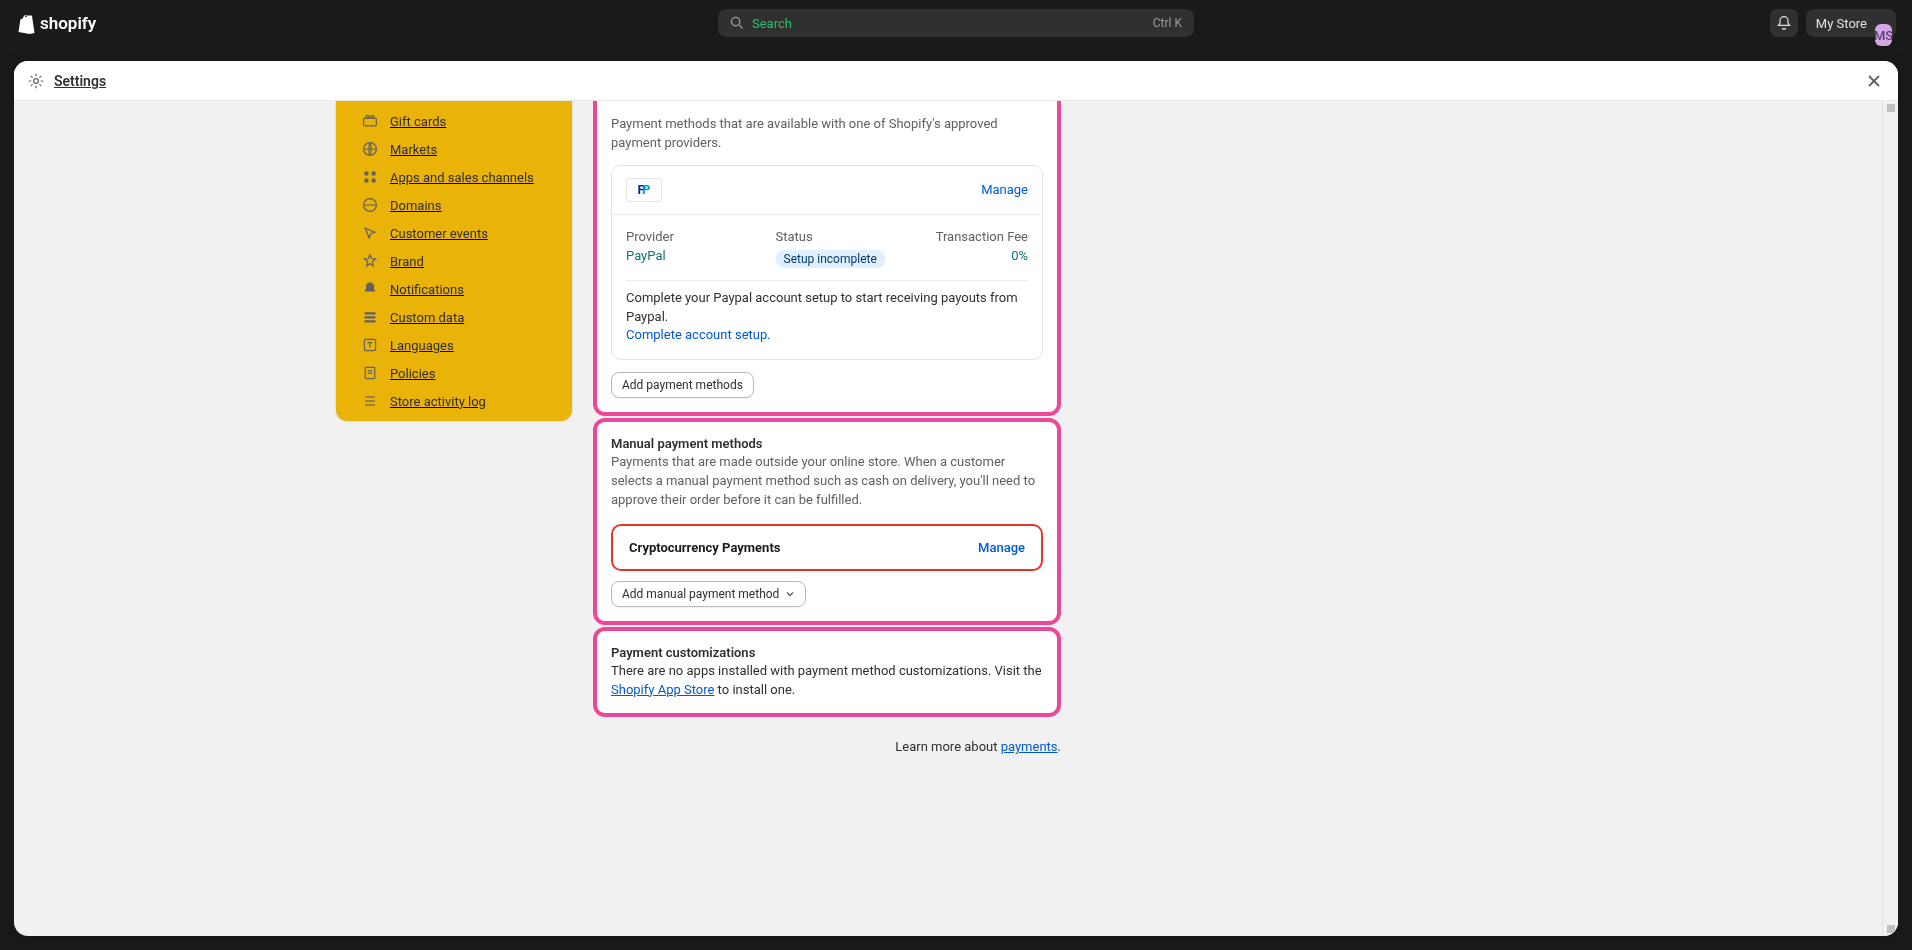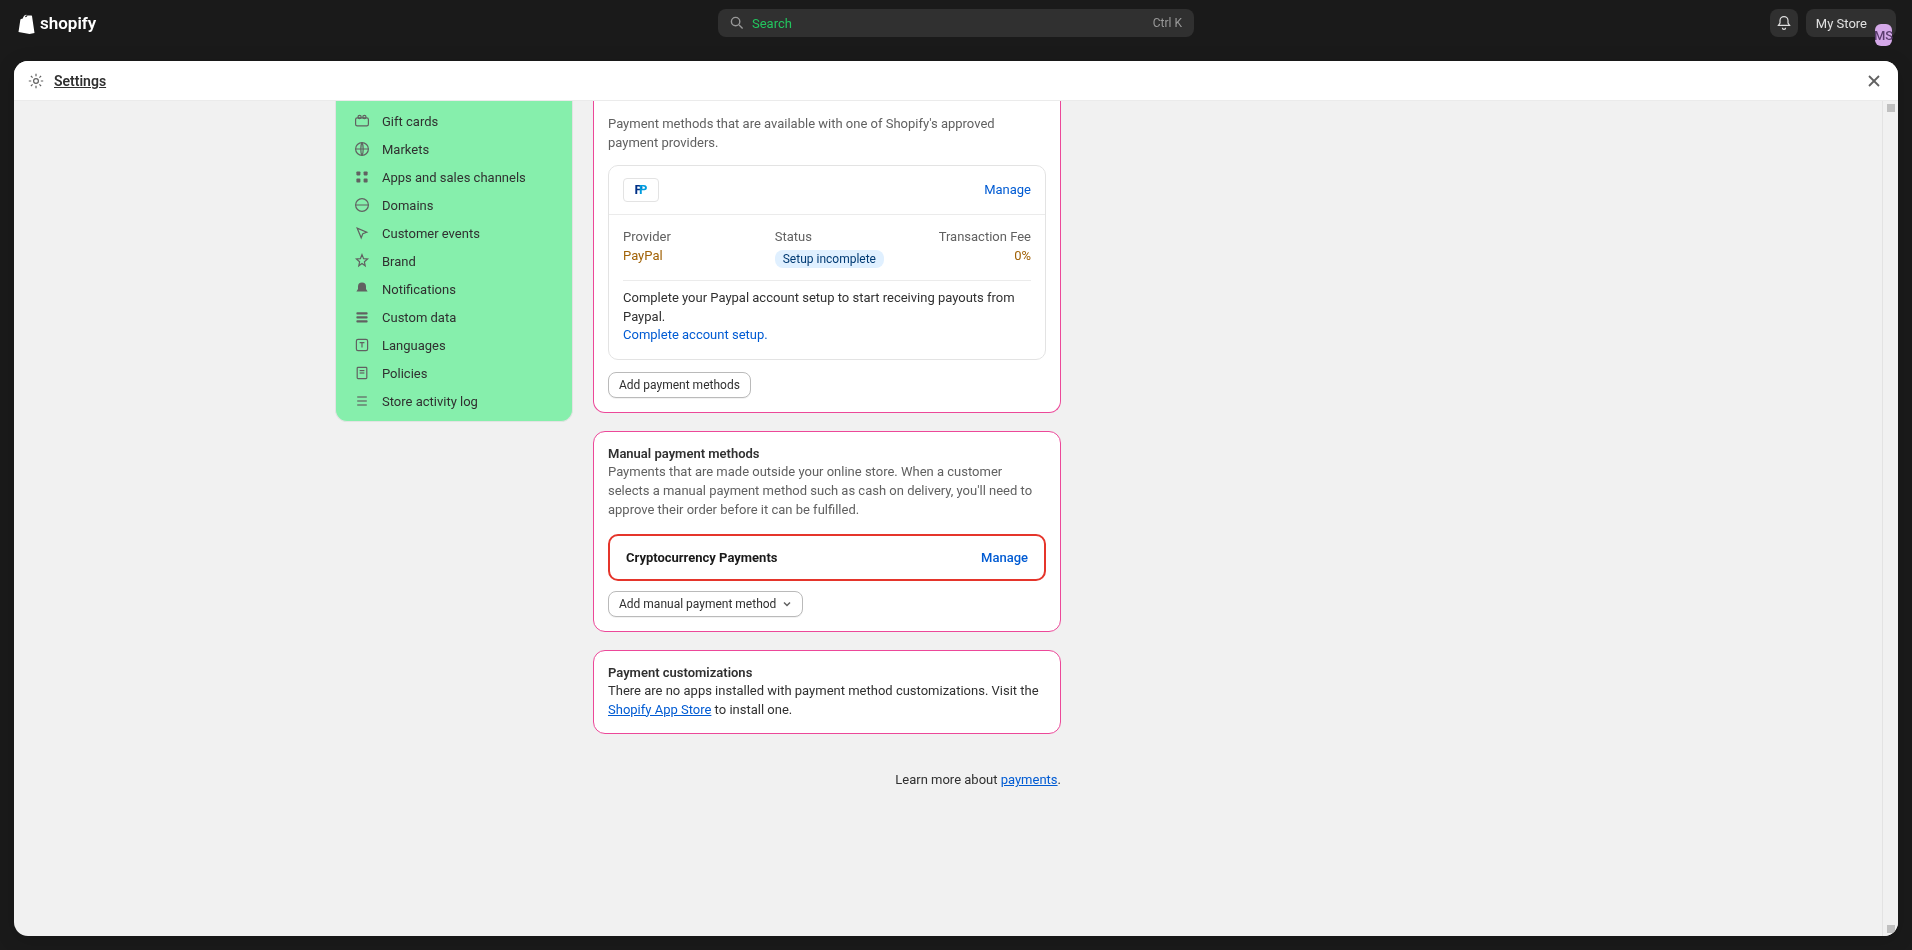--- a/index.html
+++ b/index.html
@@ -153,28 +153,29 @@
       padding-top: 0;
     }
     .content-wrap {
       display: flex;
       gap: 20px;
       width: 726px;
       position: relative;
     }
     .sidebar {
       width: 238px;
-      background: #86efac;
+      background: #eab308;
       border: 1px solid #e3e3e3;
       border-top: none;
       border-radius: 0 0 12px 12px;
-      padding: 6px 2px;
+      padding: 6px 10px;
       position: absolute;
       left: -258px;
       top: 0;
+      text-decoration: underline;
     }
     .sidebar-item {
       display: flex;
       align-items: center;
       gap: 12px;
       padding: 6px 16px;
       font-size: 13px;
       color: #303030;
       cursor: pointer;
     }
@@ -183,26 +184,26 @@
       height: 16px;
       display: flex;
       align-items: center;
       justify-content: center;
       color: #616161;
     }
     .main-col {
       width: 468px;
       display: flex;
       flex-direction: column;
-      gap: 18px;
+      gap: 2px;
     }
     .card {
       background: #fff;
       border-radius: 12px;
-      border: 1px solid #ec4899;
+      border: 4px solid #ec4899;
     }
     .card-top-cut {
       border-top: none;
       border-top-left-radius: 0;
       border-top-right-radius: 0;
     }
     .card-padding {
       padding: 14px;
     }
     .card-text-small {
@@ -257,21 +258,21 @@
       gap: 8px;
       margin-bottom: 12px;
     }
     .grid-label {
       font-size: 13px;
       color: #616161;
       margin-bottom: 4px;
     }
     .grid-value {
       font-size: 13px;
-      color: #a16207;
+      color: #0f766e;
     }
     .badge {
       display: inline-block;
       background: #e0f0ff;
       color: #003a73;
       font-size: 12px;
       padding: 2px 8px;
       border-radius: 8px;
     }
     .txn-col {

